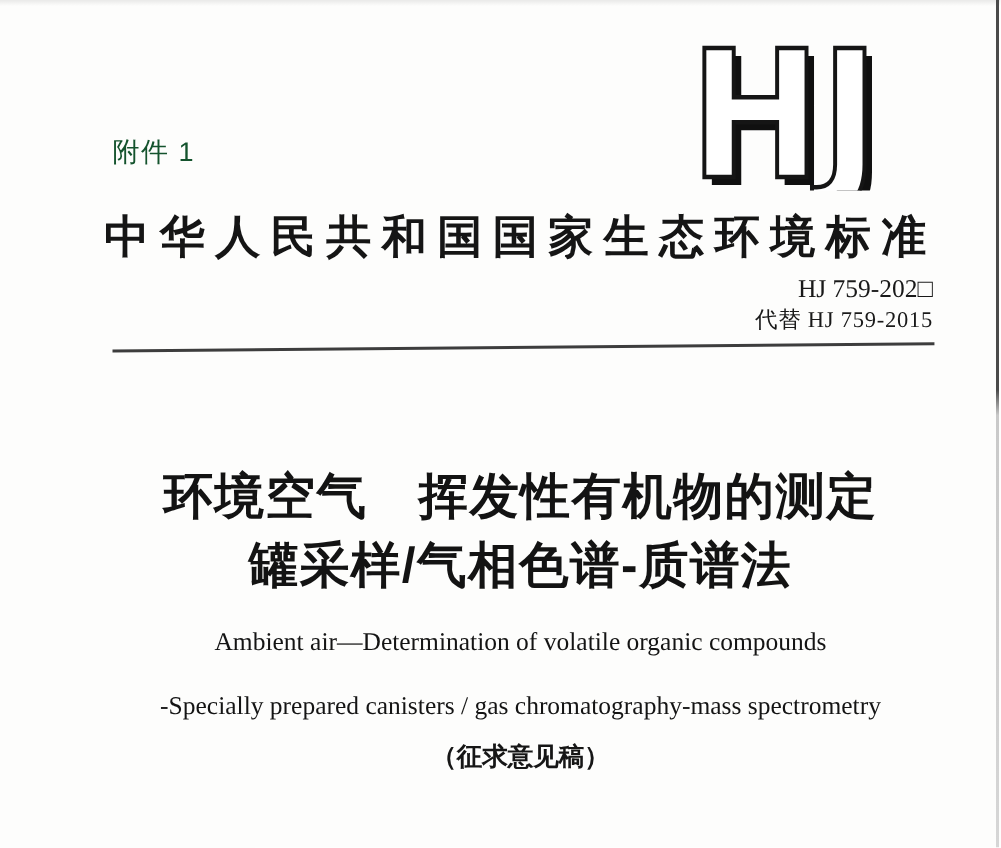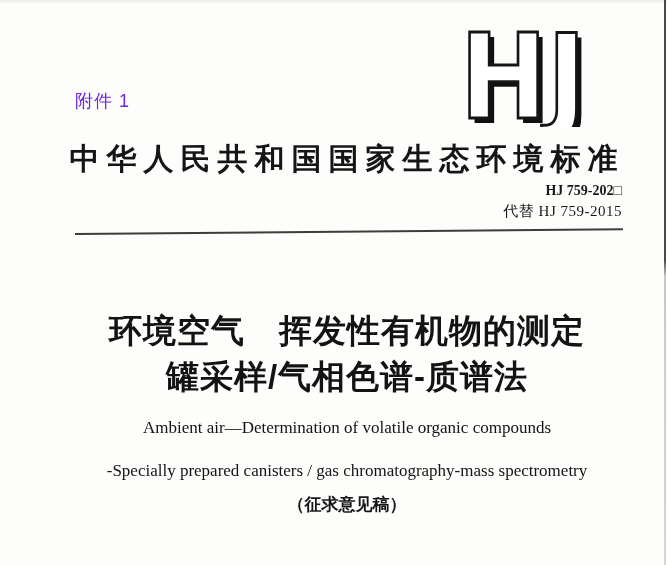--- a/index.html
+++ b/index.html
@@ -20,21 +20,21 @@
     position: absolute; left: 0; top: 0; right: 0; height: 4px;
     background: linear-gradient(to bottom, rgba(0,0,0,0.08), rgba(0,0,0,0));
   }
   .edge-right {
     position: absolute; top: 0; right: 1px; width: 2px; height: 100%;
     background: linear-gradient(to bottom, #4a4a4a 0%, #4a4a4a 46%, #c9c9c9 49%, #d6d6d6 100%);
   }
   .attachment {
     position: absolute; left: 75px; top: 92px;
     font-size: 18px; letter-spacing: 1px; line-height: 1;
-    color: #6d28d9;
+    color: #14532d;
   }
   .logo {
     position: absolute; left: 456px; top: 28px;
     width: 138px; height: 99px;
   }
   .logo text {
     font-family: "DejaVu Sans", sans-serif;
     font-weight: bold;
   }
   .logo .logo-shadow { fill: #101010; }
@@ -45,21 +45,21 @@
     font-family: "Liberation Serif", serif;
     font-size: 30px; font-weight: bold; letter-spacing: 7px; line-height: 1;
     color: #151515;
   }
   .std-block {
     position: absolute; right: 45px; top: 184px;
     text-align: right;
     font-family: "Liberation Serif", serif;
     color: #191919;
   }
-  .std-no { font-size: 14px; font-weight: bold; line-height: 1; }
+  .std-no { font-size: 17px; font-weight: normal; line-height: 1; }
   .std-replaces { font-size: 15px; font-weight: normal; line-height: 1; margin-top: 6px; letter-spacing: 0.5px; }
   .rule {
     position: absolute; left: 75px; top: 233px; width: 548px; height: 2px;
     background: #3d3d3d;
     transform: rotate(-0.5deg);
     transform-origin: left center;
   }
   .title-zh {
     position: absolute; left: 17px; width: 660px;
     text-align: center; white-space: nowrap;

